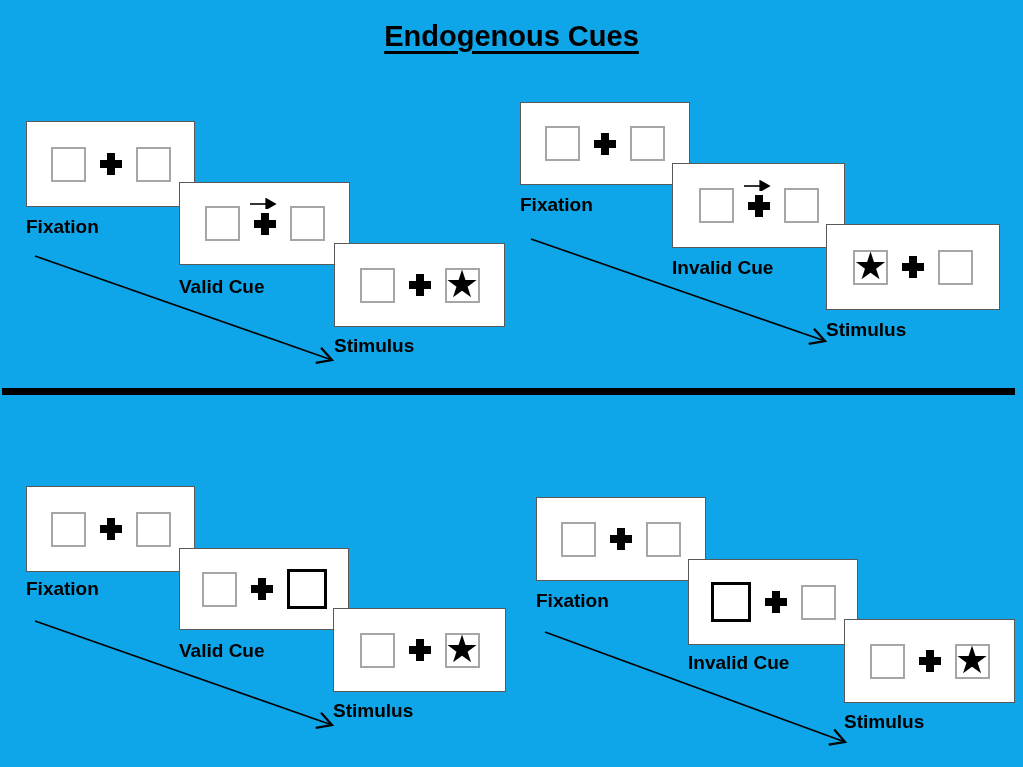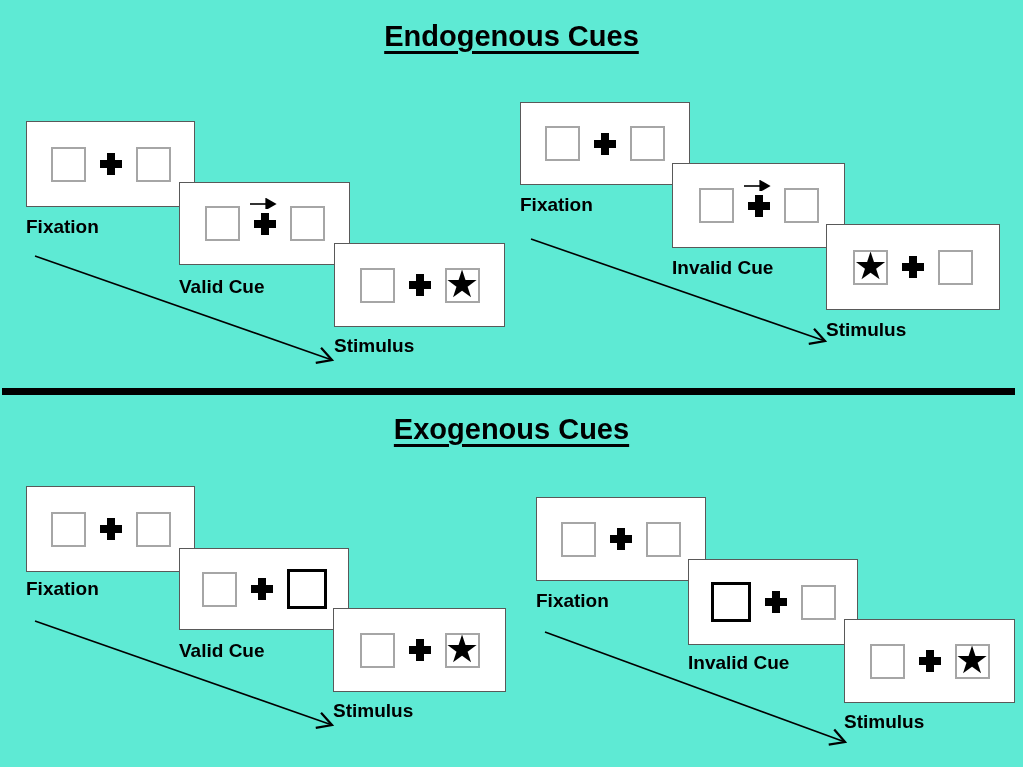--- a/index.html
+++ b/index.html
@@ -1,17 +1,17 @@
 <!DOCTYPE html>
 <html><head>
 <meta charset="utf-8">
 <style>
   html,body{margin:0;padding:0;background:#fff;}
   .canvas{
-    position:relative;width:1023px;height:767px;background:#5eead4;overflow:hidden;
+    position:relative;width:1023px;height:767px;background:#0ea5e9;overflow:hidden;
     font-family:"Liberation Sans",sans-serif;color:#000;
   }
   .section-title{
     position:absolute;left:0;width:1023px;text-align:center;
     font-size:29px;font-weight:bold;
   }
   .section-title span{
     text-decoration:underline;text-decoration-thickness:3px;text-underline-offset:5px;
   }
   .divider{position:absolute;left:2px;top:388px;width:1013px;height:7px;background:#000;}
@@ -131,23 +131,20 @@
       <div class="plus-wrap">
           <div class="plus"></div>
         </div>
       <div class="sq"></div>
     </div>
     <div class="step-label" style="left:826px;top:319px;width:174px">Stimulus</div>
   </div>
 
   <div class="divider"></div>
 
-  <div class="section-title" style="top:413px">
-    <span>Exogenous Cues</span>
-  </div>
 
   <div>
     <svg class="timeline" style="left:30px;top:615px" width="312" height="118">
       <line x1="5" y1="6" x2="302" y2="110" stroke="#000" stroke-width="1.6" marker-end="url(#bighead)"></line>
     </svg>
 
     <div class="panel" style="left:26px;top:486px;width:169px;height:86px">
       <div class="sq"></div>
       <div class="plus-wrap">
           <div class="plus"></div>

